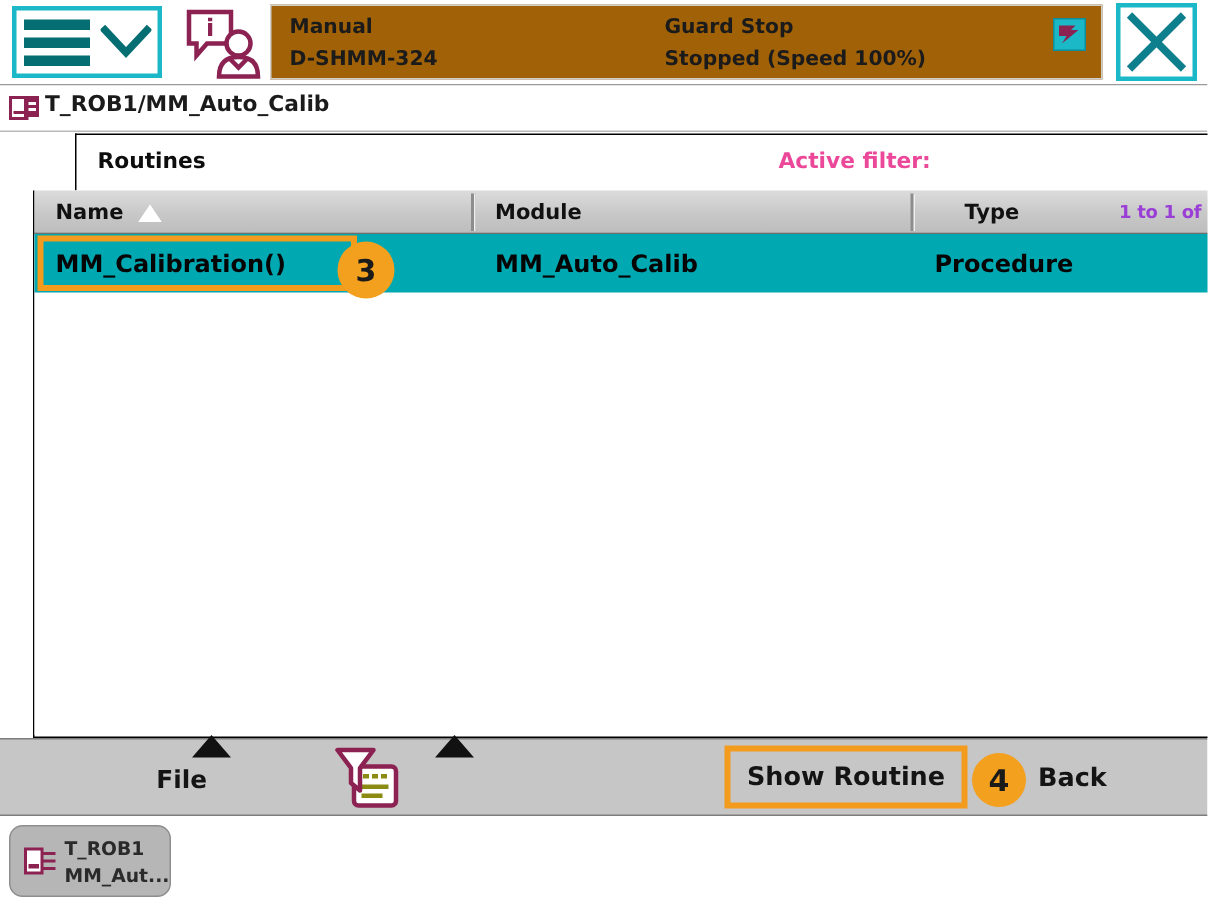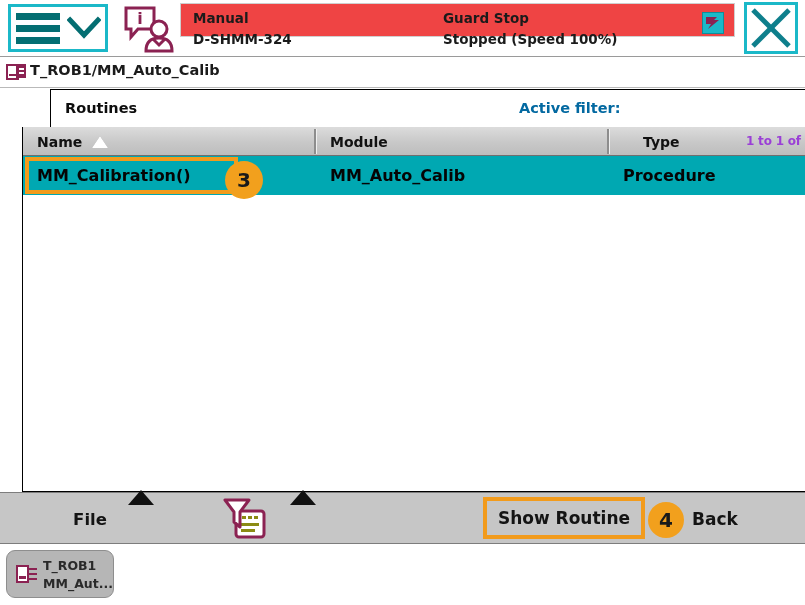--- a/index.html
+++ b/index.html
@@ -24,22 +24,22 @@
     display:flex;align-items:center;justify-content:center;gap:7px;
   }
   .burger{display:flex;flex-direction:column;gap:5px;}
   .burger i{display:block;width:44px;height:7px;background:#046e72;}
   .chev{width:34px;height:24px;position:relative;}
   .chev svg{display:block;}
 
   .op-icon{position:absolute;left:122px;top:5px;width:52px;height:48px;}
 
   .status-box{
-    position:absolute;left:180px;top:3px;width:555px;height:34px;
-    background:#ef4444;border:1px solid #cfcfcf;box-sizing:border-box;
+    position:absolute;left:180px;top:3px;width:555px;height:50px;
+    background:#a16207;border:1px solid #cfcfcf;box-sizing:border-box;
   }
   .st-col1{position:absolute;left:12px;top:4px;width:245px;}
   .st-col2{position:absolute;left:262px;top:4px;width:230px;}
   .st-line{
     font-size:13.5px;font-weight:bold;color:#1b1b1b;
     line-height:21px;white-space:nowrap;
     font-family:"DejaVu Sans", sans-serif;
   }
   .st-ico{
     position:absolute;right:10px;top:8px;width:22px;height:22px;
@@ -67,21 +67,21 @@
     background:#ffffff;border:1px solid #000000;box-sizing:border-box;
     border-bottom:none;
     margin-left:48px;
   }
   .title-txt{
     position:absolute;left:14px;top:10px;
     font-size:14.5px;font-weight:bold;color:#0d0d0d;
   }
   .filter-txt{
     position:absolute;left:468px;top:10px;
-    font-size:14.5px;font-weight:bold;color:#0369a1;
+    font-size:14.5px;font-weight:bold;color:#ec4899;
   }
 
   
   .tablewrap{
     position:absolute;left:2px;top:127px;width:801px;height:365px;
     border:1px solid #000000;box-sizing:border-box;background:#ffffff;
     border-top:none;
     margin-left:20px;
   }
   .thead{
@@ -131,21 +131,21 @@
   .badge-3{left:225px;top:161px;width:38px;height:38px;}
 
   
   .toolbar{
     position:absolute;left:0;top:492px;width:805px;height:52px;
     background:#c6c6c6;border-top:1px solid #7d7d7d;border-bottom:1px solid #7d7d7d;
     box-sizing:border-box;
   }
   .tb-file{
     position:absolute;left:42px;top:8px;width:96px;height:36px;
-    display:flex;align-items:center;justify-content:center;
+    display:flex;align-items:center;justify-content:flex-end;
     font-size:16.5px;font-weight:bold;color:#141414;
   }
   .caret-up{
     position:absolute;width:0;height:0;
     border-left:13px solid transparent;border-right:13px solid transparent;
     border-bottom:15px solid #111111;
   }
   .caret-a{left:128px;top:-3px;}
   .caret-b{left:290px;top:-3px;}
   .filter-ico{position:absolute;left:222px;top:4px;width:46px;height:44px;}

